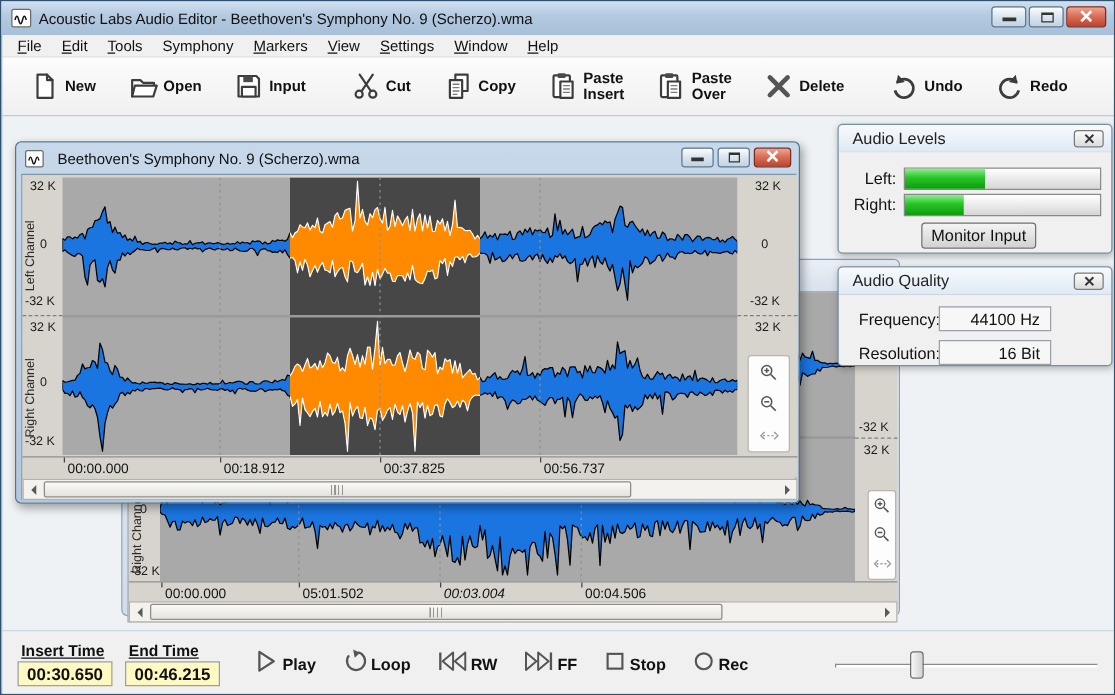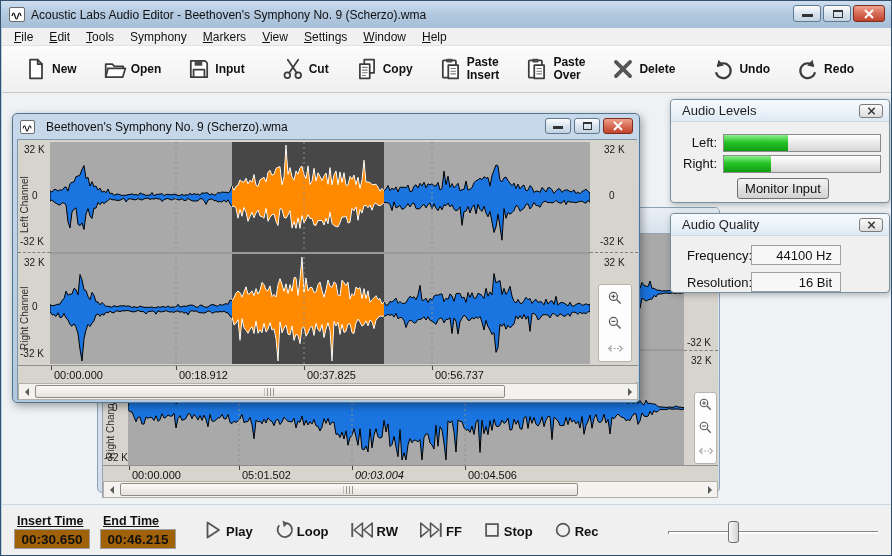--- a/index.html
+++ b/index.html
@@ -114,21 +114,21 @@
   .q-box { position:absolute; left:80px; top:0; width:90px; height:20px; border:1px solid #9aa0a6;
     background:#f7f7f7; font-size:13px; color:#111; display:flex; align-items:center; justify-content:flex-end;
     padding-right:8px; }
 
   
   .bottombar { position:absolute; left:1px; top:503px; width:890px; height:52px; background:#f0f0f0;
     border-top:1px solid #cdd9e2; display:flex; align-items:center; padding:2px 8px 0 12px; }
   .fieldcol { display:flex; flex-direction:column; margin-right:10px; width:76px; }
   .fieldcol .flabel { font-size:12.5px; font-weight:bold; text-decoration:underline; color:#111;
     padding-left:3px; white-space:nowrap; margin-bottom:1px; }
-  .fieldcol .fval { height:20px; border:1px solid #9aa0a6; background:#a16207; font-size:13.5px;
+  .fieldcol .fval { height:20px; border:1px solid #9aa0a6; background:#fef9c3; font-size:13.5px;
     font-weight:600; color:#111; display:flex; align-items:center; justify-content:center; }
   .transport { display:flex; align-items:center; margin-left:16px; gap:20px; }
   .transport-btn { display:flex; align-items:center; gap:2px; }
   .transport-btn .tplabel { font-size:13px; font-weight:bold; color:#111; }
   .slider { position:relative; margin-left:auto; margin-right:6px; width:210px; height:26px; }
   .slider .strack { position:absolute; left:0; right:0; top:12px; height:3px; background:#fff;
     border-top:1px solid #8a8a8a; border-left:1px solid #8a8a8a; }
   .slider .sthumb { position:absolute; top:2px; width:11px; height:22px; border:1px solid #707070; border-radius:3px;
     background:linear-gradient(90deg,#f8f8f8,#d2d2d2); }
 </style>

